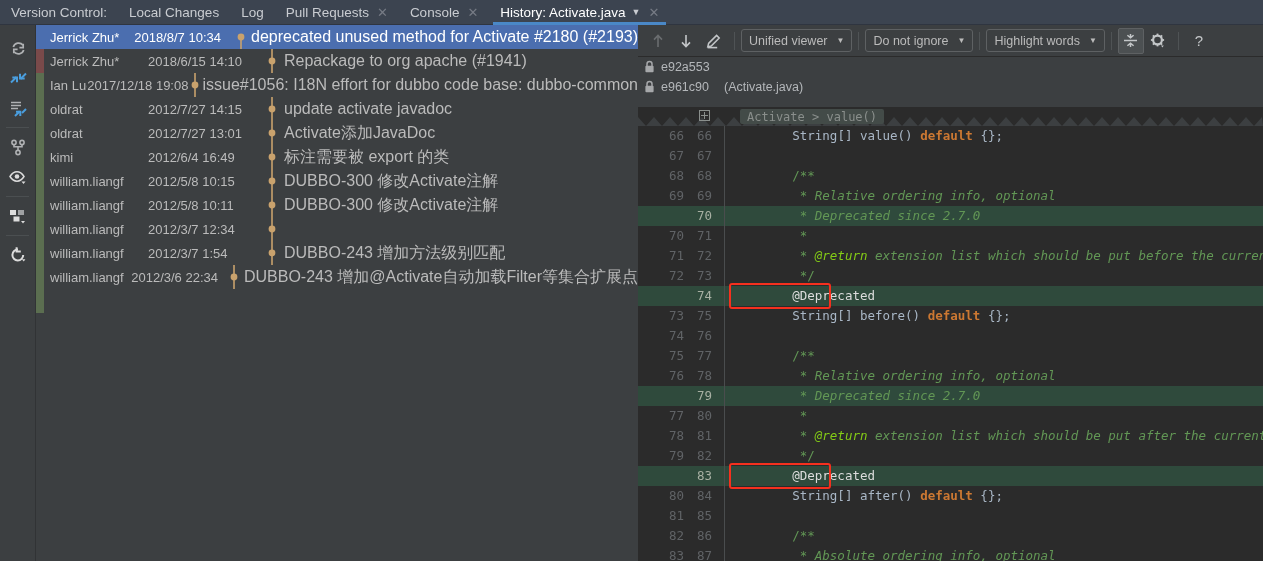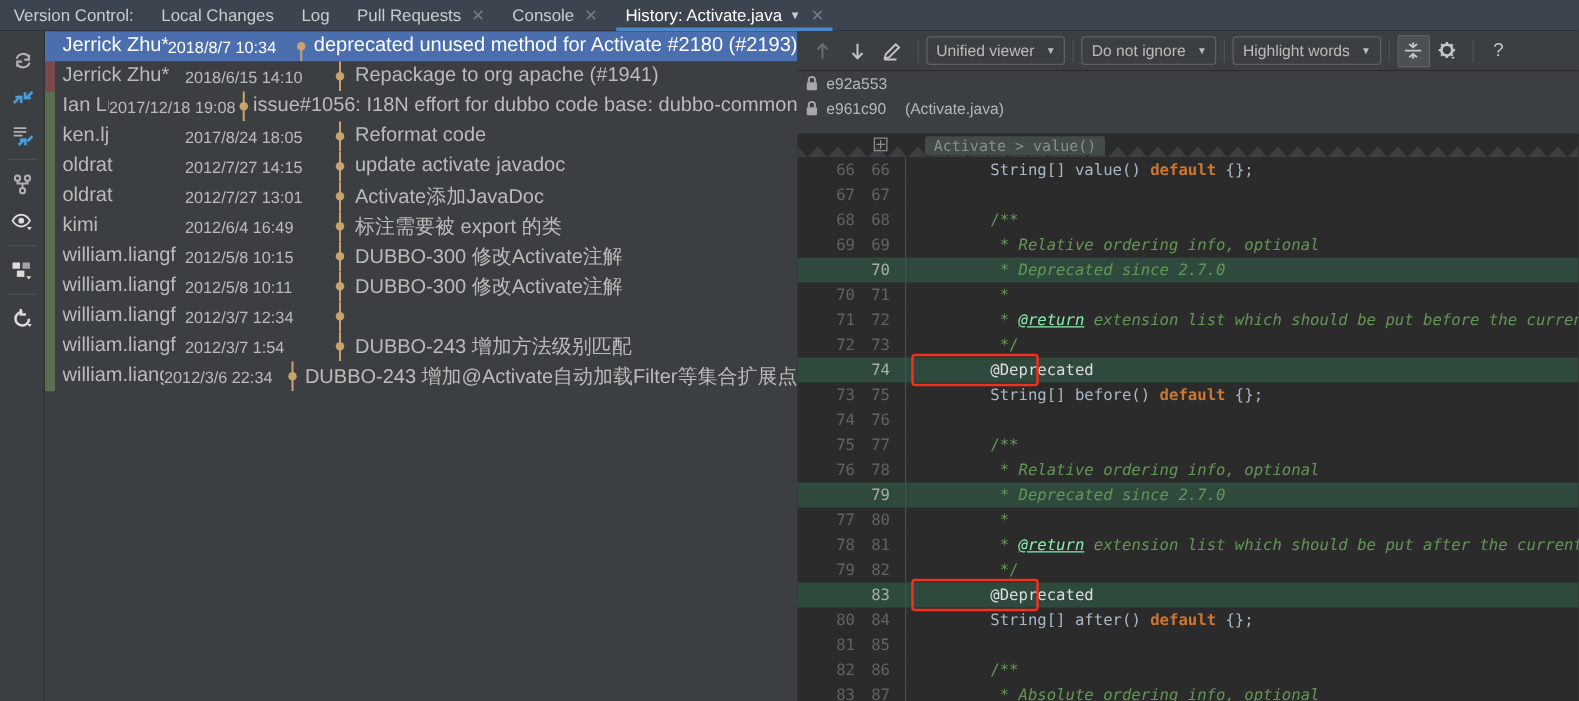--- a/index.html
+++ b/index.html
@@ -69,21 +69,21 @@
   #graphstrip .seg { width:8px; }
   #commitlist { position:absolute; left:0; top:0; width:602px; }
   .crow {
     height:24px; display:flex; align-items:center;
     padding-left:14px; white-space:nowrap; cursor:default;
   }
   .crow.selected { background:#4b6eaf; }
   .crow.selected .c-author,
   .crow.selected .c-date,
   .crow.selected .c-subject { color:#ffffff; }
-  .c-author { width:98px; color:#bbbbbb; overflow:hidden; font-size:16px; }
+  .c-author { width:98px; color:#bbbbbb; overflow:hidden; font-size:13px; }
   .c-date   { width:112px; color:#bbbbbb; font-size:13px; }
   .c-dot {
     width:24px; display:flex; justify-content:center; align-items:center;
   }
   .c-subject { color:#bbbbbb; font-size:16px; }
 
   
   #diffpane {
     position:absolute; left:638px; top:25px;
     width:625px; height:536px;
@@ -167,21 +167,21 @@
     margin-left:86px;
   }
   .code {
     position:absolute; left:94px; top:0; height:20px; line-height:20px;
     font-family:"DejaVu Sans Mono", monospace; font-size:12.5px;
   }
   .k-plain   { color:#a9b7c6; }
   .k-kw      { color:#cc7832;font-weight:bold; }
   .k-cmt     { color:#629755; font-style:italic; }
   .k-cmtp    { color:#629755; }
-  .k-tag     { color:#86efac; font-style:italic; text-decoration:underline; }
+  .k-tag     { color:#84cc16; font-style:italic; }
   .k-annoW   { color:#dcdcdc; }
 
   .redbox {
     position:absolute; border:2px solid #f5301e; border-radius:3px;
     pointer-events:none; z-index:5;
   }
 </style>
 </head>
 <body>
 
@@ -305,31 +305,20 @@
       <div class="crow">
         <span class="c-author">Ian Luo</span>
         <span class="c-date">2017/12/18 19:08</span>
         <span class="c-dot">
           <svg width="14" height="24" viewBox="0 0 14 24">
             <path d="M7 0v24" stroke="#c9a26d" stroke-width="1.6"></path>
             <circle cx="7" cy="12" r="3.4" fill="#c9a26d"></circle>
           </svg>
         </span>
         <span class="c-subject">issue#1056: I18N effort for dubbo code base: dubbo-common</span>
-      </div>
-      <div class="crow">
-        <span class="c-author">ken.lj</span>
-        <span class="c-date">2017/8/24 18:05</span>
-        <span class="c-dot">
-          <svg width="14" height="24" viewBox="0 0 14 24">
-            <path d="M7 0v24" stroke="#c9a26d" stroke-width="1.6"></path>
-            <circle cx="7" cy="12" r="3.4" fill="#c9a26d"></circle>
-          </svg>
-        </span>
-        <span class="c-subject">Reformat code</span>
       </div>
       <div class="crow">
         <span class="c-author">oldrat</span>
         <span class="c-date">2012/7/27 14:15</span>
         <span class="c-dot">
           <svg width="14" height="24" viewBox="0 0 14 24">
             <path d="M7 0v24" stroke="#c9a26d" stroke-width="1.6"></path>
             <circle cx="7" cy="12" r="3.4" fill="#c9a26d"></circle>
           </svg>
         </span>

